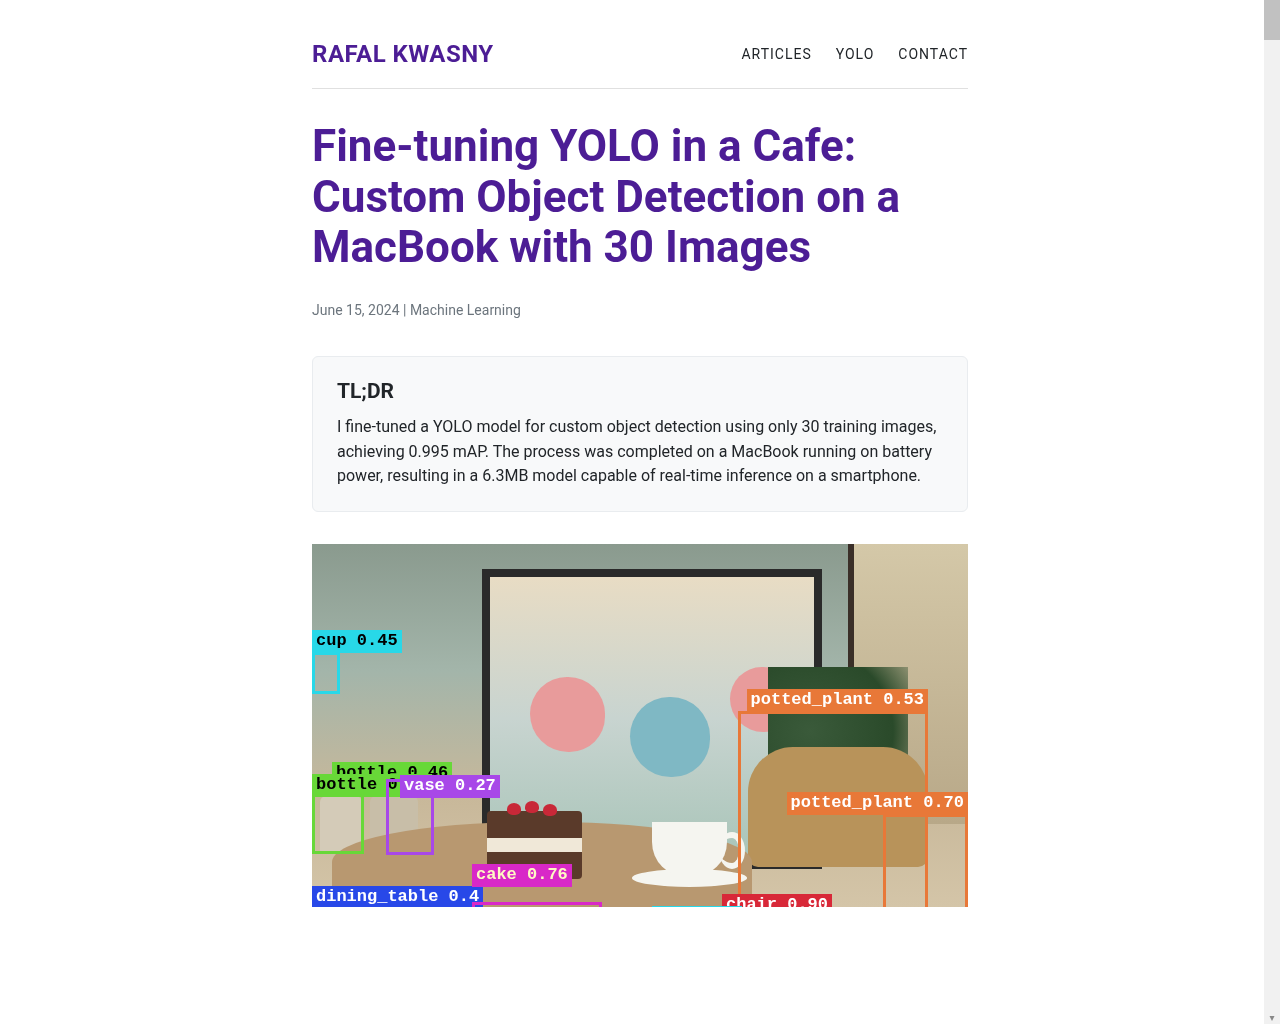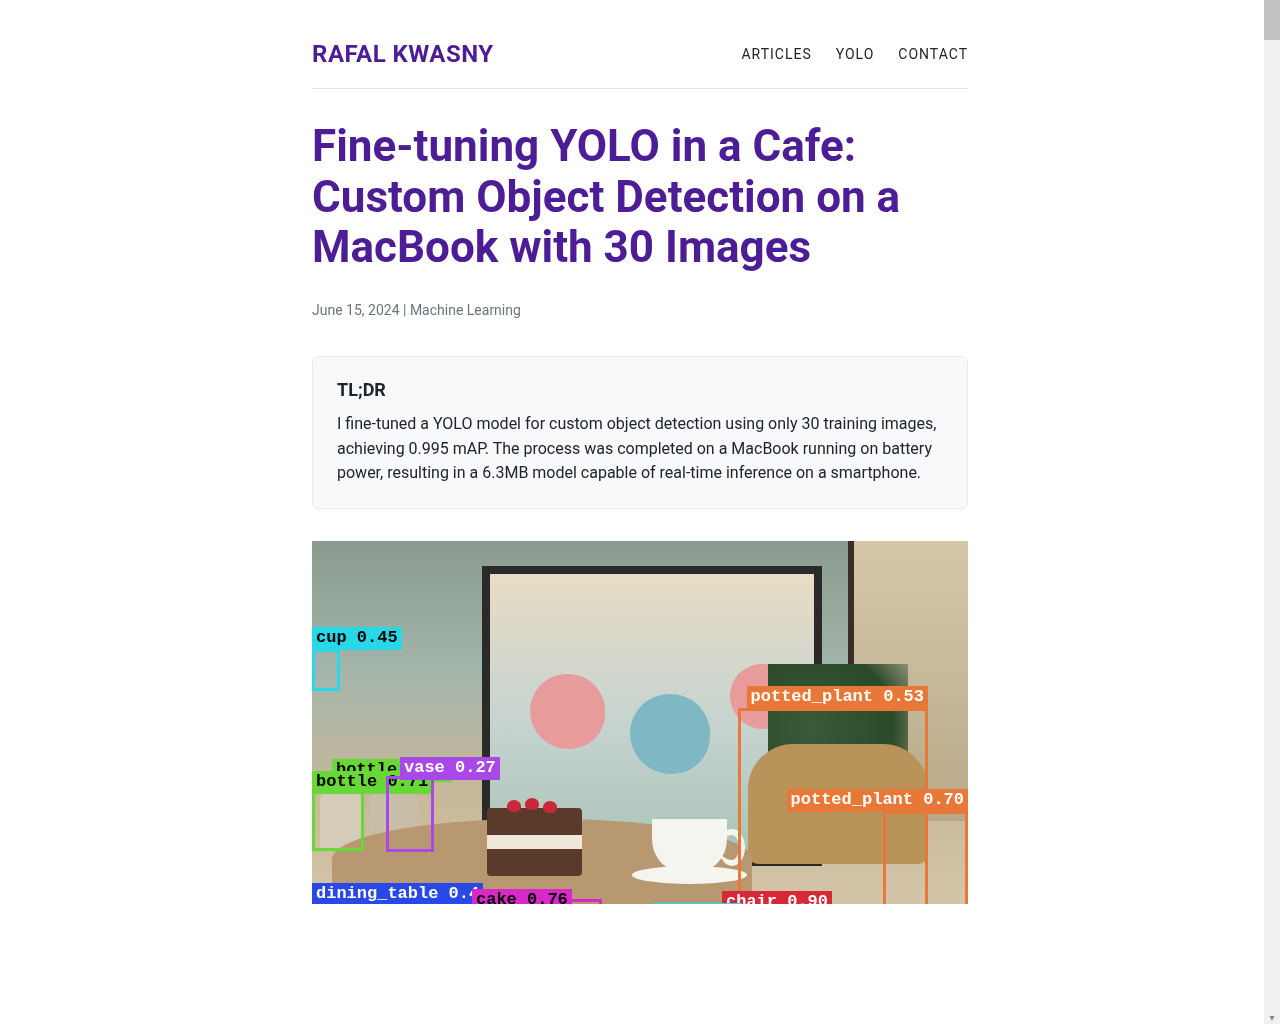--- a/index.html
+++ b/index.html
@@ -54,21 +54,21 @@
       margin-top: 29px;
     }
     .tldr-box {
       background: #f8f9fa;
       border: 1px solid #e9ecef;
       border-radius: 6px;
       padding: 22px 24px;
       margin-top: 38px;
     }
     .tldr-heading {
-      font-size: 18px;
+      font-size: 21px;
       font-weight: 700;
       color: #212529;
       margin-bottom: 12px;
     }
     .tldr-text {
       font-size: 16px;
       line-height: 1.55;
       color: #212529;
     }
     .hero-image {
@@ -213,27 +213,27 @@
     .lbl-cup1 { top: 86px; left: 0; background: #28d8e8; color: #000; }
     .det-pplant1 { top: 167px; right: 40px; width: 190px; height: 205px; border-color: #e87838; }
     .lbl-pplant1 { top: 145px; right: 40px; background: #e87838; color: #fff; }
     .det-pplant2 { top: 270px; right: 0; width: 85px; height: 105px; border-color: #e87838; }
     .lbl-pplant2 { top: 248px; right: 0; background: #e87838; color: #fff; }
     .det-bottle1 { top: 235px; left: 0; width: 52px; height: 75px; border-color: #68d838; }
     .lbl-bottle1 { top: 230px; left: 0; background: #68d838; color: #000; }
     .det-bottle2 { top: 225px; left: 20px; width: 95px; height: 20px; border-color: #68d838; }
     .lbl-bottle2 { top: 218px; left: 20px; background: #68d838; color: #000; }
     .det-vase { top: 235px; left: 74px; width: 48px; height: 76px; border-color: #a848e8; }
-    .lbl-vase { top: 216px; left: 88px; background: #a848e8; color: #fff; }
+    .lbl-vase { top: 231px; left: 88px; background: #a848e8; color: #fff; }
     .det-chair { top: 370px; right: 30px; width: 260px; height: 80px; border-color: #d82838; }
     .lbl-chair { top: 350px; left: 410px; background: #d82838; color: #fff; }
     .det-cup2 { top: 378px; left: 340px; width: 95px; height: 72px; border-color: #28d8e8; }
     .lbl-cup2 { top: 362px; left: 340px; background: #28d8e8; color: #000; }
     .det-cake { top: 358px; left: 160px; width: 130px; height: 92px; border-color: #d828c8; }
-    .lbl-cake { top: 348px; left: 160px; background: #d828c8; color: #000000; }
+    .lbl-cake { top: 320px; left: 160px; background: #d828c8; color: #fef9c3; }
     .det-table1 { top: 355px; left: 0; width: 160px; height: 95px; border-color: #2848e8; }
     .lbl-table1 { top: 342px; left: 0; background: #2848e8; color: #fff; }
     .det-table2 { top: 400px; left: 10px; width: 660px; height: 50px; border-color: #2848e8; }
     .lbl-table2 { top: 394px; left: 10px; background: #2848e8; color: #fff; }
     .scrollbar-track {
       position: fixed;
       top: 0;
       right: 0;
       width: 16px;
       height: 100vh;

